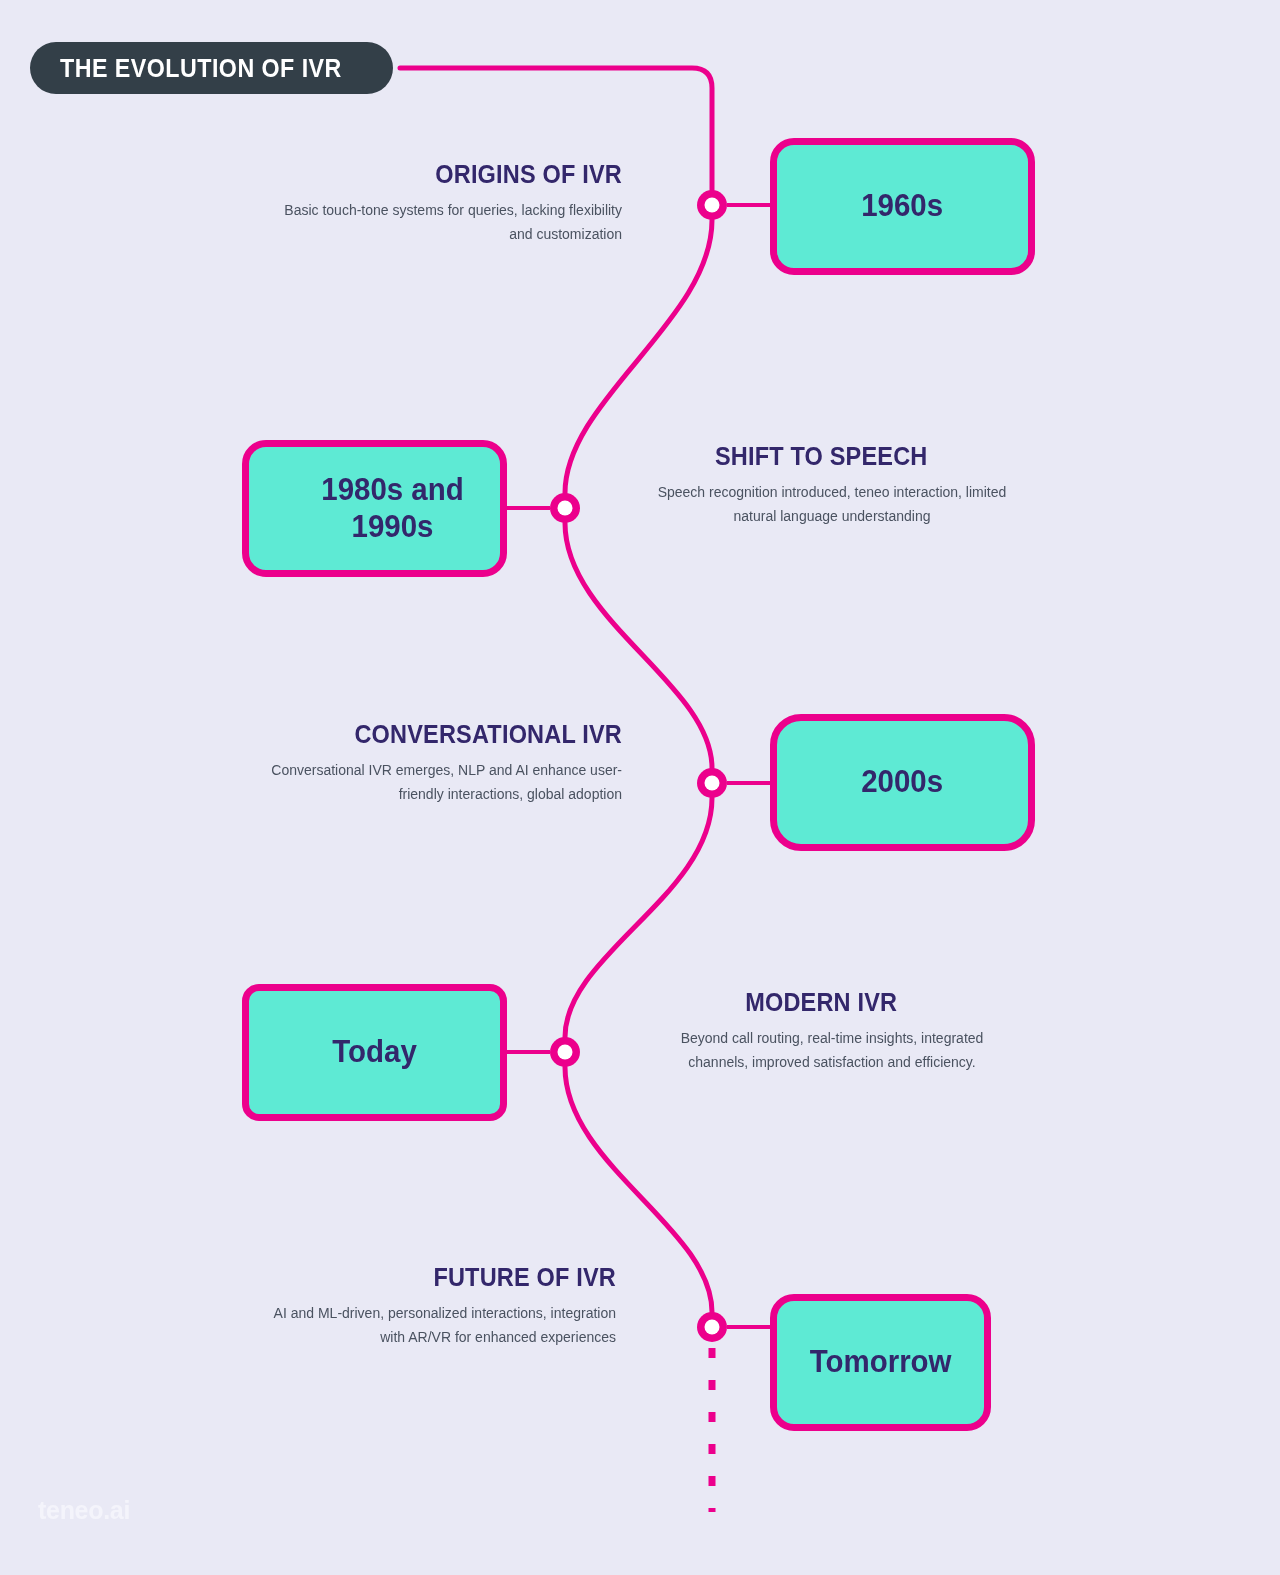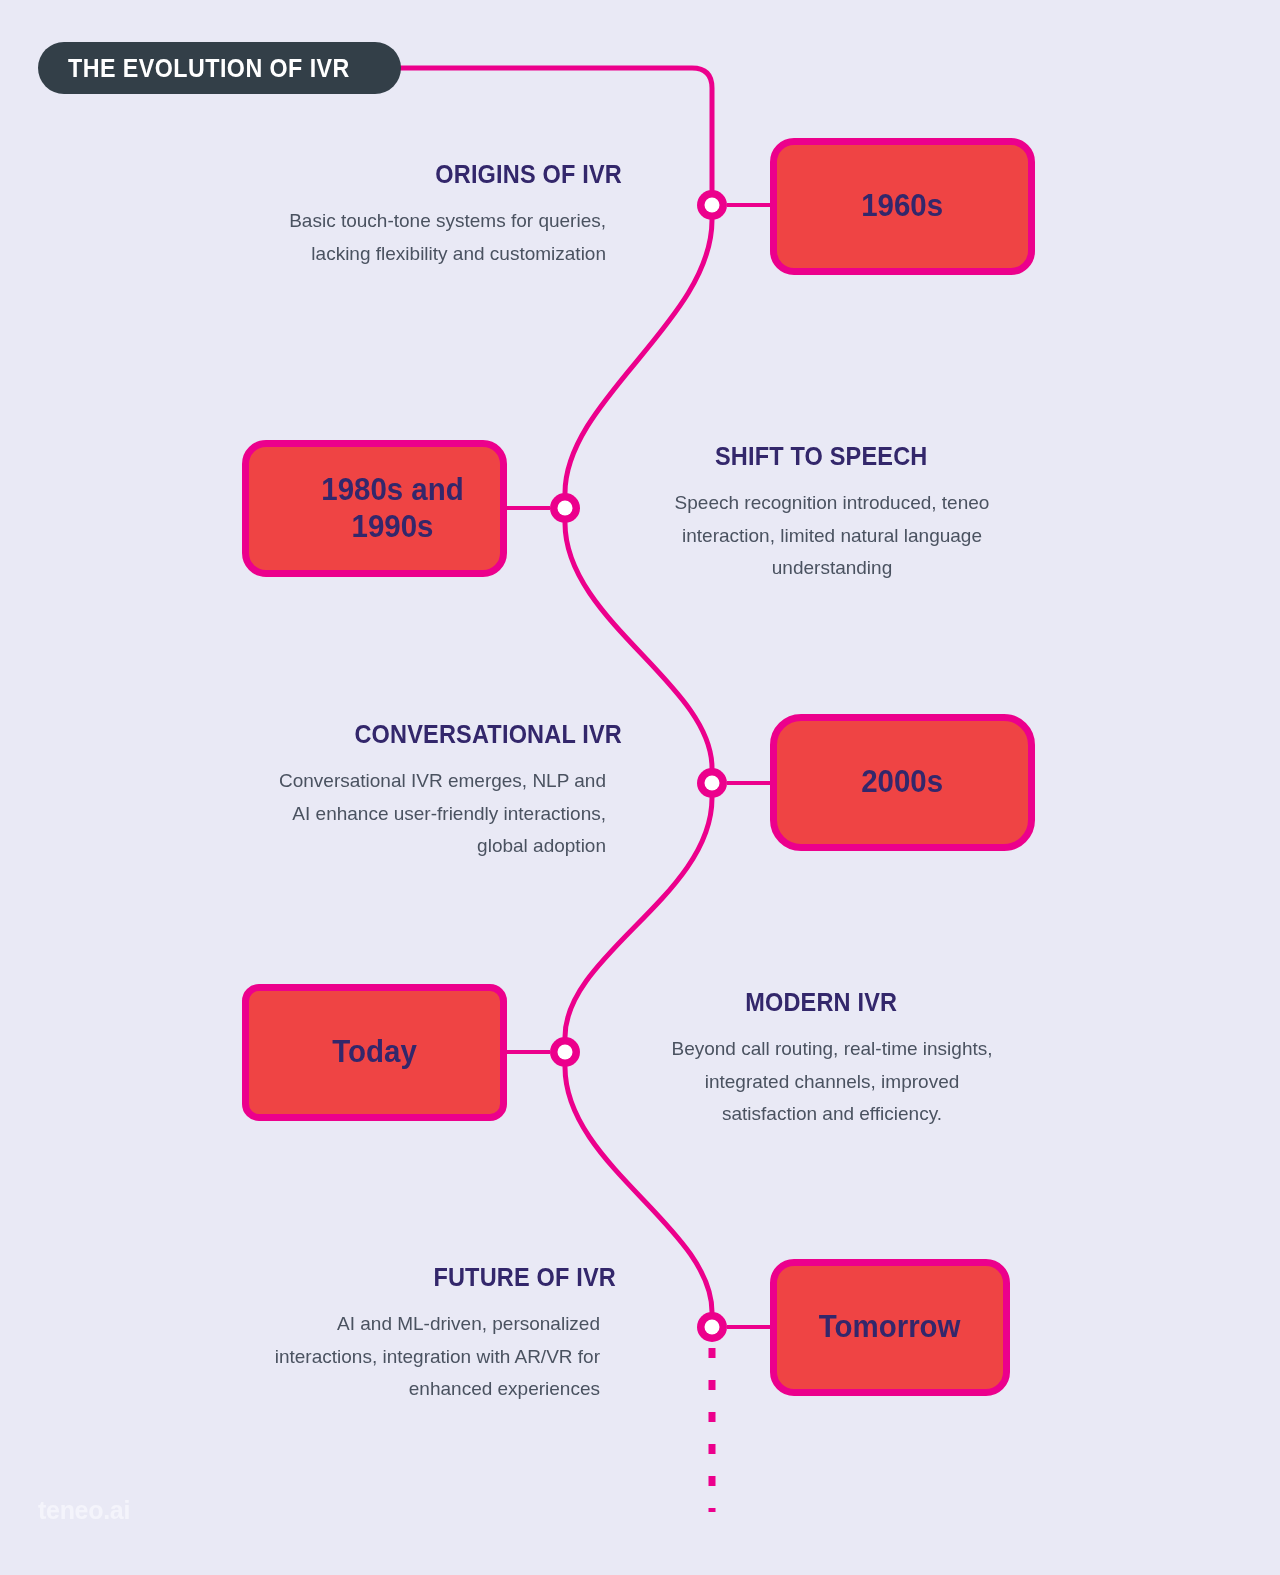--- a/index.html
+++ b/index.html
@@ -27,21 +27,21 @@
     left: 0;
     top: 0;
     width: 1280px;
     height: 1575px;
     pointer-events: none;
   }
 
   
   .title-pill {
     position: absolute;
-    left: 38px;
+    left: 30px;
     top: 42px;
     height: 52px;
     padding: 0 30px;
     display: flex;
     align-items: center;
     background: #333f48;
     border-radius: 26px;
     box-sizing: border-box;
   }
   .title-pill .title-text {
@@ -50,21 +50,21 @@
     font-weight: bold;
     letter-spacing: 0.5px;
     white-space: nowrap;
     transform: scaleX(0.93);
     transform-origin: left center;
   }
 
   
   .era-box {
     position: absolute;
-    background: #ef4444;
+    background: #5eead4;
     border: 7px solid #ec008c;
     border-radius: 24px;
     box-sizing: border-box;
     display: flex;
     align-items: center;
     justify-content: center;
     text-align: center;
   }
   .era-box .era-label {
     color: #33276b;
@@ -88,23 +88,23 @@
     font-weight: bold;
     letter-spacing: 0.2px;
     margin: 0 0 9px 0;
     transform: scaleX(0.94);
   }
   .entry.right-side .entry-title { transform-origin: left center; }
   .entry.left-side  .entry-title { transform-origin: right center; }
 
   .entry .entry-desc {
     color: #4a5260;
-    font-size: 19px;
+    font-size: 14px;
     line-height: 1.72;
-    margin: 16px;
+    margin: 0;
   }
 
   
   .watermark {
     position: absolute;
     left: 38px;
     top: 1496px;
     color: #f4f4fb;
     font-size: 25px;
     font-weight: bold;
@@ -171,21 +171,21 @@
   </div>
 
   <div class="era-box" style="left:770px; top:714px; width:265px; height:137px;border-radius:31px;">
     <span class="era-label">2000s</span>
   </div>
 
   <div class="era-box" style="left:242px; top:984px; width:265px; height:137px;border-radius:17px;">
     <span class="era-label">Today</span>
   </div>
 
-  <div class="era-box" style="left:770px; top:1259px; width:240px; height:137px;">
+  <div class="era-box" style="left:770px; top:1294px; width:221px; height:137px;">
     <span class="era-label">Tomorrow</span>
   </div>
 
   <div class="entry left-side" style="left:262px; top:160px;">
     <p class="entry-title">ORIGINS OF IVR</p>
     <p class="entry-desc">Basic touch-tone systems for queries, lacking flexibility and customization</p>
   </div>
 
   <div class="entry right-side" style="left:652px; top:442px;">
     <p class="entry-title">SHIFT TO SPEECH</p>

